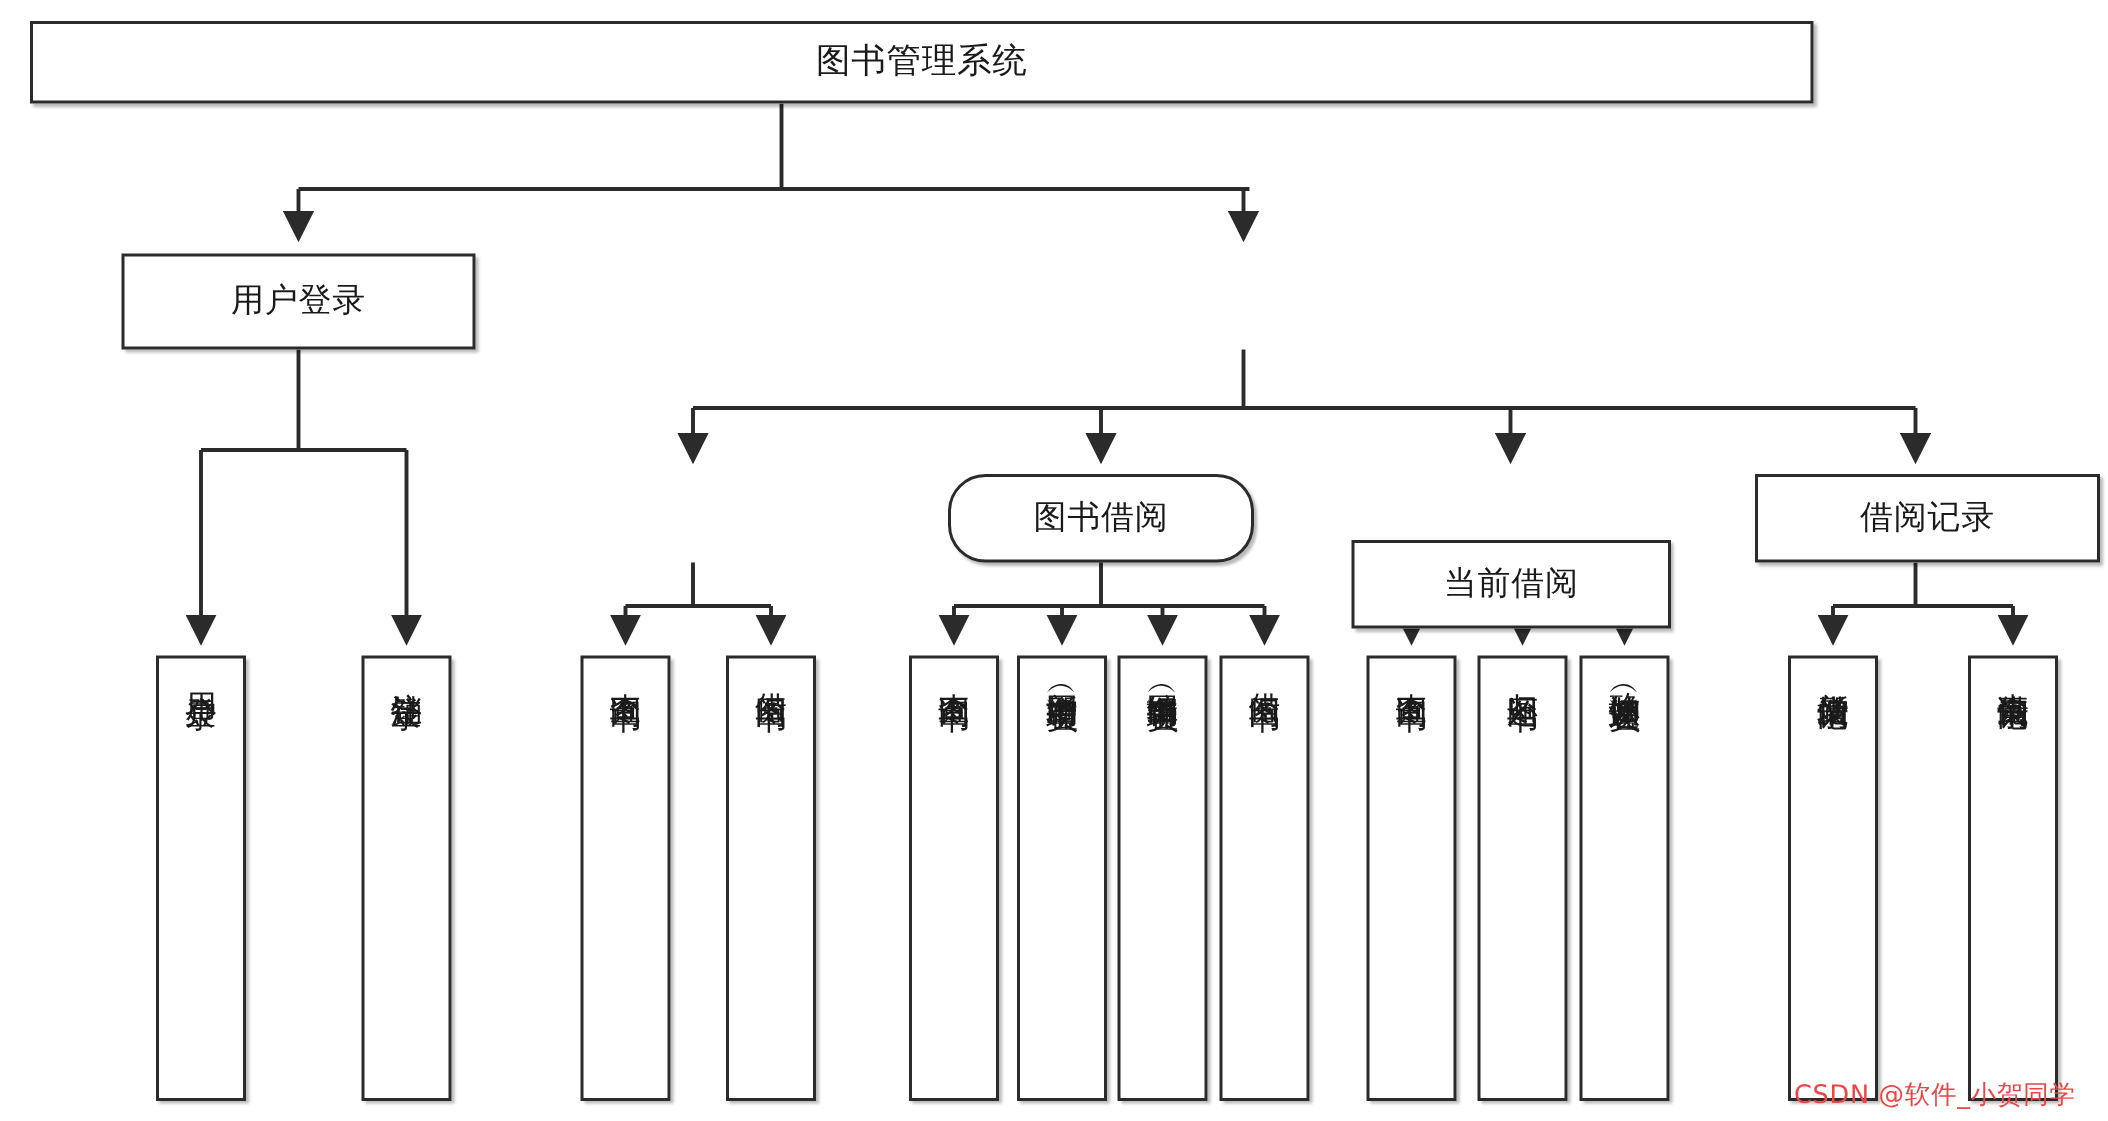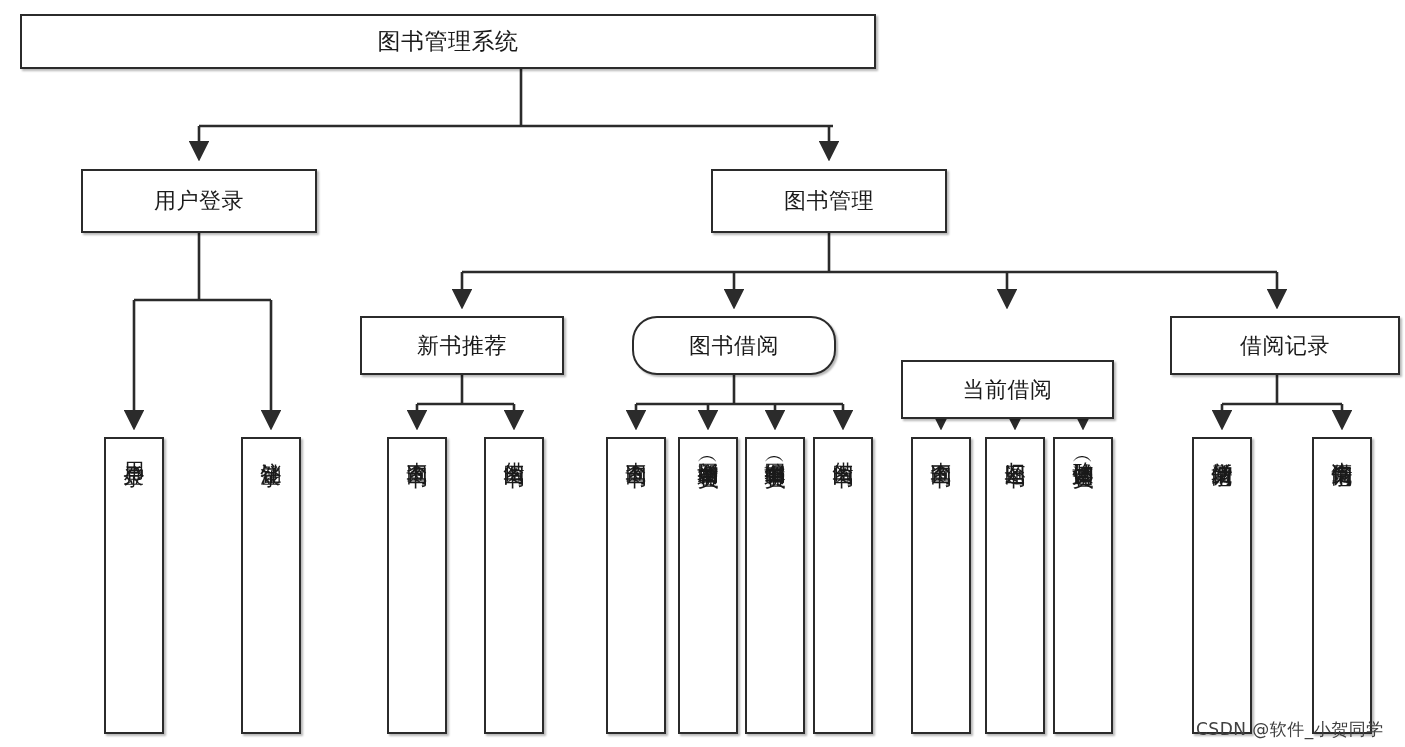--- a/index.html
+++ b/index.html
@@ -62,21 +62,21 @@
     line-height: 1.05;
     letter-spacing: 2px;
     white-space: nowrap;
   }
   .node.vert.tall .label {
     letter-spacing: 1px;
   }
   .watermark {
     position: absolute;
     font-size: 17px;
-    color: #404040;
+    color: #ef4444;
     white-space: nowrap;
     letter-spacing: 0.5px;
   }
 </style>
 </head>
 <body>
 
 <div id="canvas">
 
   <svg id="edges" viewBox="0 0 1405 747" width="1405" height="747">
@@ -122,34 +122,28 @@
       <path d="M 1015 404 L 1015 427" marker-end="url(#arrow)"></path>
       <path d="M 1083 404 L 1083 427" marker-end="url(#arrow)"></path>
 
       <path d="M 1277 375 L 1277 404"></path>
       <path d="M 1222 404 L 1342 404"></path>
       <path d="M 1222 404 L 1222 427" marker-end="url(#arrow)"></path>
       <path d="M 1342 404 L 1342 427" marker-end="url(#arrow)"></path>
     </g>
   </svg>
 
-  <div class="node horiz root" style="left: 20px; top: 14px; width: 856px; height: 55px;">
+  <div class="node horiz root" style="left: 20px; top: 14px; width: 1189px; height: 55px;">
     <span class="label">图书管理系统</span>
   </div>
 
   <div class="node horiz" style="left: 81px; top: 169px; width: 236px; height: 64px;">
     <span class="label">用户登录</span>
   </div>
-  <div class="node horiz" style="left: 711px; top: 169px; width: 236px; height: 64px;">
-    <span class="label">图书管理</span>
-  </div>
 
-  <div class="node horiz" style="left: 360px; top: 316px; width: 204px; height: 59px;">
-    <span class="label">新书推荐</span>
-  </div>
   <div class="node horiz" style="left: 632px; top: 316px; width: 204px; height: 59px; border-radius: 25px;">
     <span class="label">图书借阅</span>
   </div>
   <div class="node horiz" style="left: 901px; top: 316px; width: 213px; height: 59px; margin-top: 44px;">
     <span class="label">当前借阅</span>
   </div>
   <div class="node horiz" style="left: 1170px; top: 316px; width: 230px; height: 59px;">
     <span class="label">借阅记录</span>
   </div>
 

